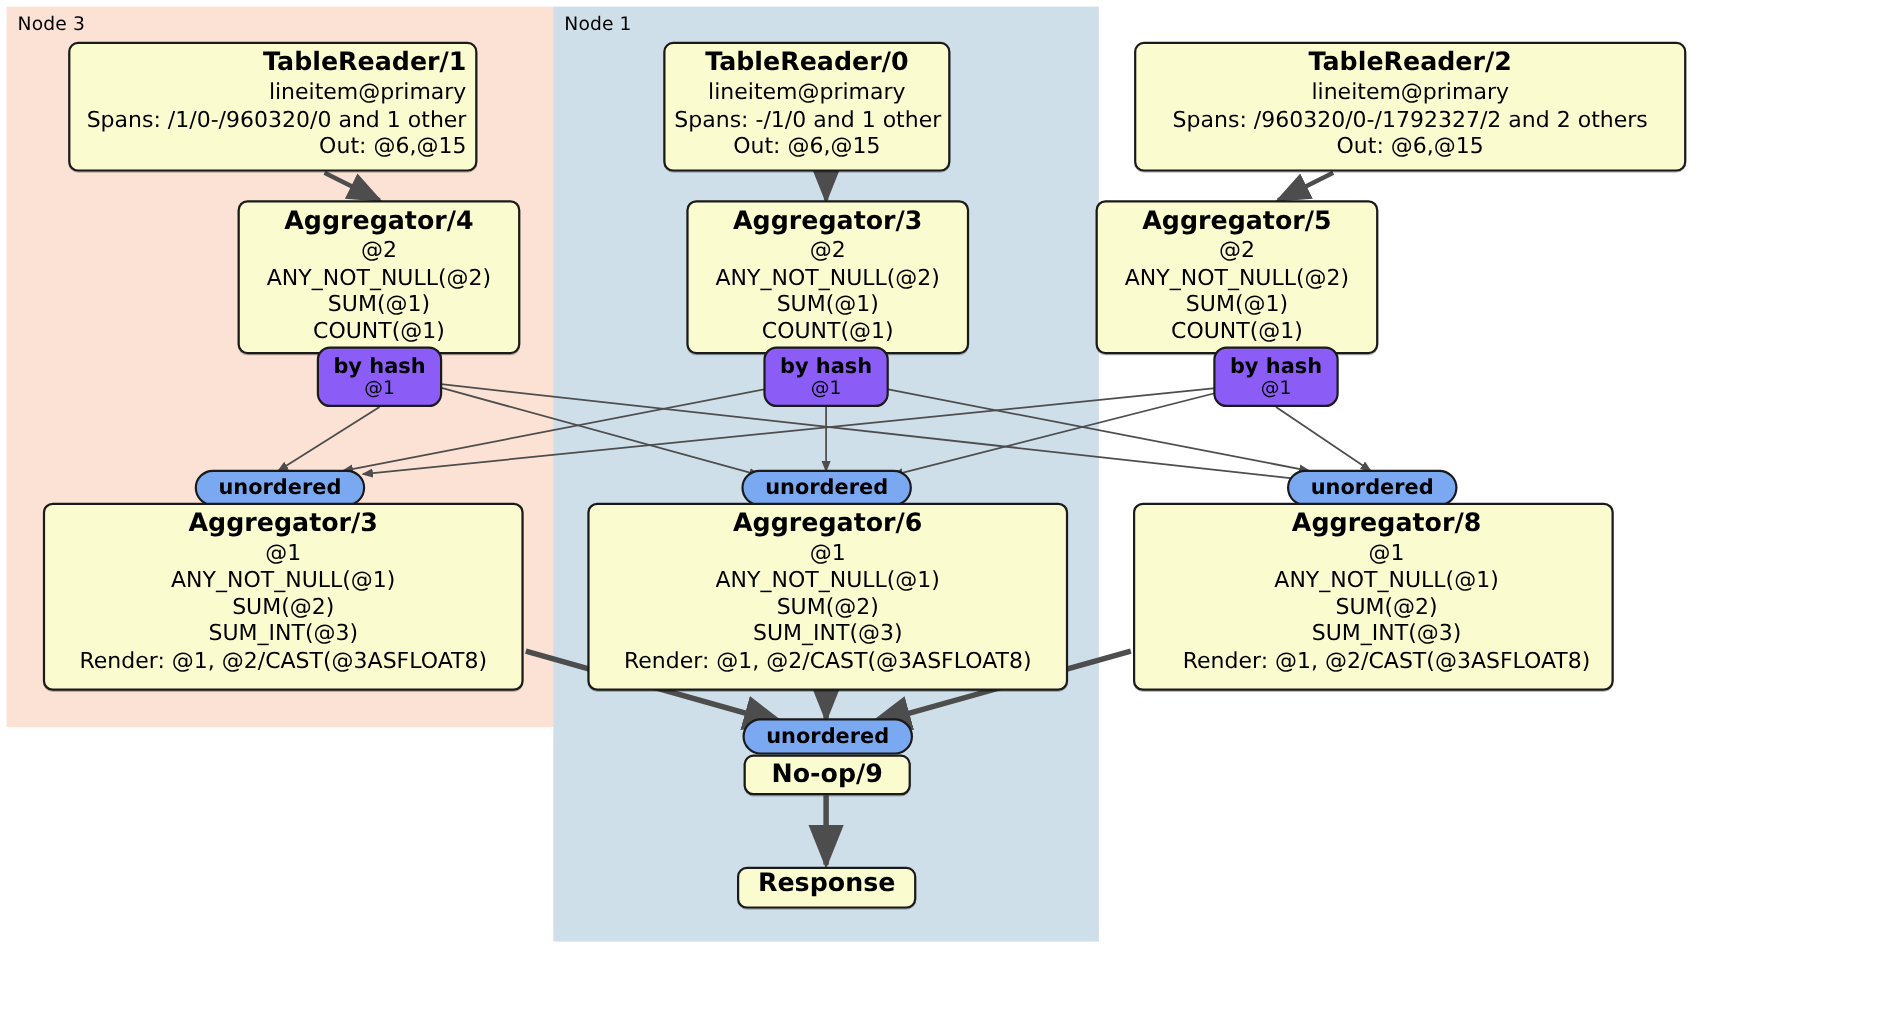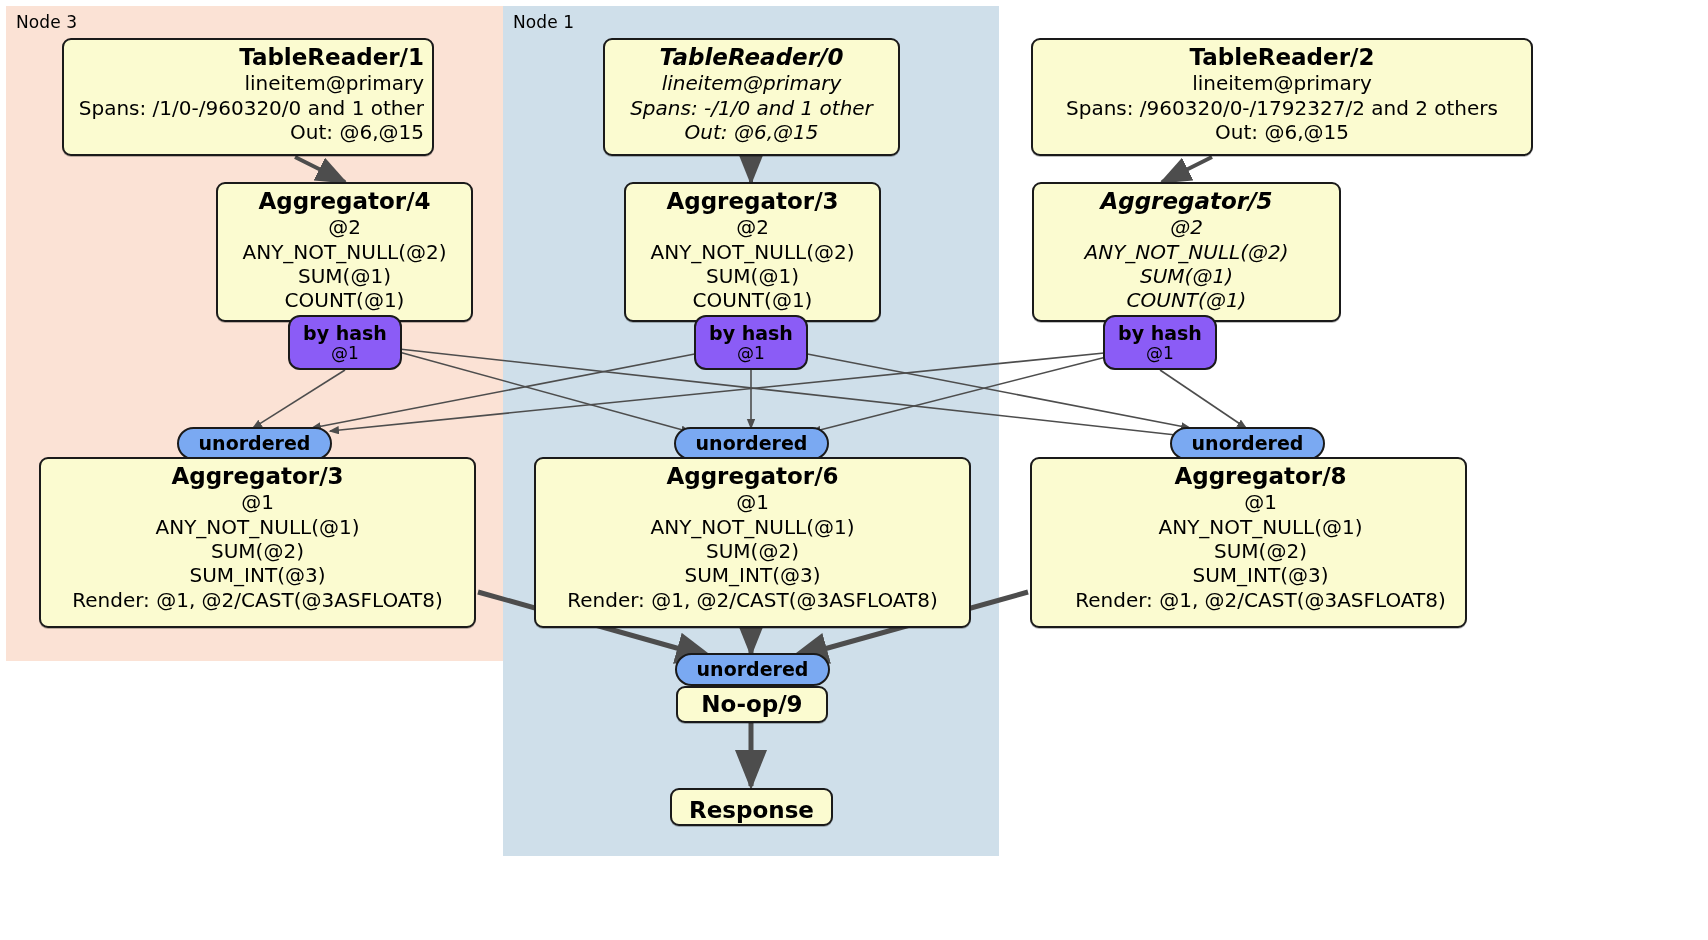--- a/index.html
+++ b/index.html
@@ -89,21 +89,21 @@
     <path d="M751,723 L751,786" stroke="#4d4d4d" stroke-width="5" fill="none" marker-end="url(#ar)"></path>
   </svg>
 
   <div class="procbox" style="left:62px;top:38px;width:372px;height:118px;align-items:flex-end;">
     <div class="title">TableReader/1</div>
     <div class="line">lineitem@primary</div>
     <div class="line">Spans: /1/0-/960320/0 and 1 other</div>
     <div class="line">Out: @6,@15</div>
   </div>
 
-  <div class="procbox" style="left:603px;top:38px;width:297px;height:118px;font-style:italic;">
+  <div class="procbox" style="left:603px;top:38px;width:261px;height:118px;">
     <div class="title">TableReader/0</div>
     <div class="line">lineitem@primary</div>
     <div class="line">Spans: -/1/0 and 1 other</div>
     <div class="line">Out: @6,@15</div>
   </div>
 
   <div class="procbox" style="left:1031px;top:38px;width:502px;height:118px;">
     <div class="title">TableReader/2</div>
     <div class="line">lineitem@primary</div>
     <div class="line">Spans: /960320/0-/1792327/2 and 2 others</div>
@@ -119,21 +119,21 @@
   </div>
 
   <div class="procbox" style="left:624px;top:182px;width:257px;height:140px;">
     <div class="title">Aggregator/3</div>
     <div class="line">@2</div>
     <div class="line">ANY_NOT_NULL(@2)</div>
     <div class="line">SUM(@1)</div>
     <div class="line">COUNT(@1)</div>
   </div>
 
-  <div class="procbox" style="left:1032px;top:182px;width:309px;height:140px;font-style:italic;">
+  <div class="procbox" style="left:996px;top:182px;width:257px;height:140px;">
     <div class="title">Aggregator/5</div>
     <div class="line">@2</div>
     <div class="line">ANY_NOT_NULL(@2)</div>
     <div class="line">SUM(@1)</div>
     <div class="line">COUNT(@1)</div>
   </div>
 
   <div class="badge hash" style="left:288px;top:315px;width:114px;height:55px;">
     <div class="b1">by hash</div>
     <div class="b2">@1</div>
@@ -189,17 +189,17 @@
   </div>
 
   <div class="badge unordered" style="left:675px;top:653px;width:155px;height:33px;">
     <div class="b1">unordered</div>
   </div>
 
   <div class="procbox" style="left:676px;top:686px;width:152px;height:37px;justify-content:center;padding:0;">
     <div class="title">No-op/9</div>
   </div>
 
-  <div class="procbox" style="left:670px;top:788px;width:163px;height:38px;justify-content:flex-end;padding:0;">
+  <div class="procbox" style="left:670px;top:788px;width:163px;height:38px;justify-content:flex-start;padding:0;">
     <div class="title">Response</div>
   </div>
 
 </div>
 
 </body></html>

